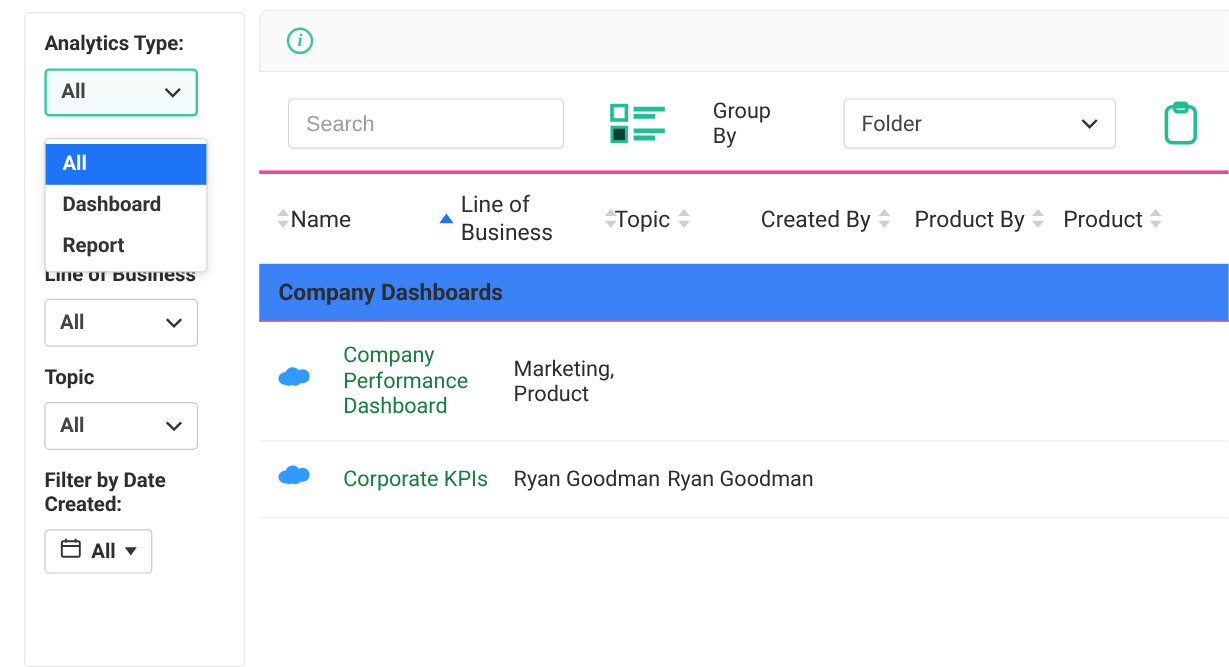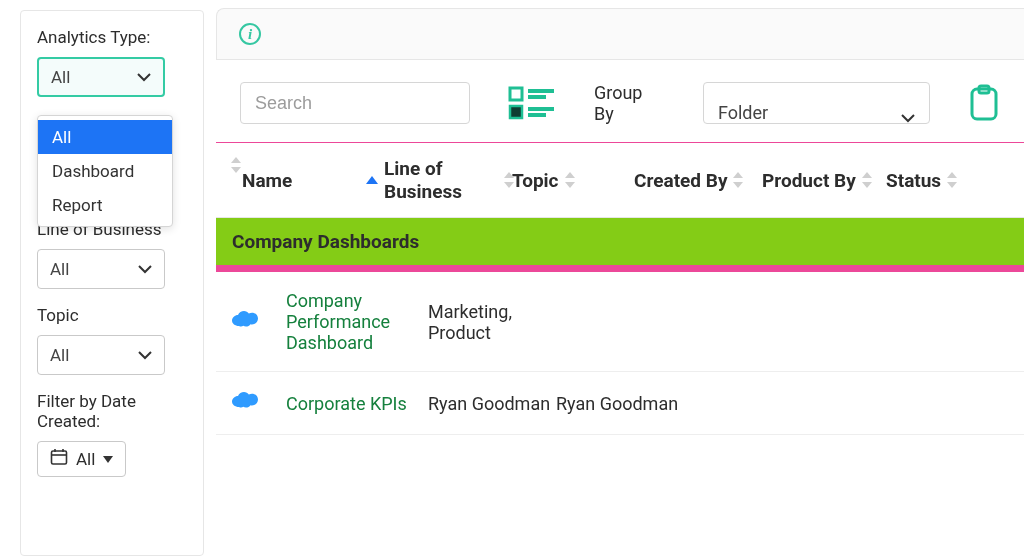--- a/index.html
+++ b/index.html
@@ -18,20 +18,21 @@
   }
   
   .sidebar {
     width: 202px;
     border: 1px solid #e6e6e6;
     border-radius: 4px;
     margin: 10px 12px 0 20px;
     padding: 14px 16px 16px 16px;
     position: relative;
     background: #fff;
+    font-weight: bold;
   }
   .field-label {
     font-size: 17px;
     color: #2d2d2d;
     margin: 4px 0 10px 0;
   }
   .sidebar .field-label:first-child { margin-top: 2px; }
   .select {
     display: flex;
     align-items: center;
@@ -127,56 +128,57 @@
     font-family: Georgia, serif;
     font-size: 15px;
     line-height: 1;
     font-weight: bold;
   }
   .toolbar {
     display: flex;
     align-items: center;
     gap: 38px;
     padding: 22px 24px 18px 24px;
-    border-bottom: 1px solid #ec4899;
+    border-bottom: 3px solid #ec4899;
   }
   .search {
     width: 230px;
     height: 42px;
     border: 1px solid #d6d6d6;
     border-radius: 4px;
     padding: 0 14px;
     font-size: 18px;
     color: #333;
   }
   .search::placeholder { color: #9c9c9c; }
   .group-icon { width: 48px; height: 38px; cursor: pointer; }
   .groupby-label { font-size: 18px; color: #2d2d2d; }
   .folder-select {
     display: flex;
-    align-items: flex-end;
+    align-items: center;
     justify-content: space-between;
     width: 232px;
     height: 42px;
     border: 1px solid #d6d6d6;
     border-radius: 4px;
     padding: 0 14px;
     font-size: 18px;
     color: #444;
     cursor: pointer;
     background: #fff;
   }
   .clip-icon { width: 32px; height: 38px; margin-left: auto; cursor: pointer; }
 
   
   .thead {
     display: flex;
+    align-items: center;
     padding: 14px 14px 14px 14px;
     font-size: 19px;
-    font-weight: 700;
+    font-weight: 400;
     color: #2d2d2d;
     border-bottom: 1px solid #e6e6e6;
   }
   .col-icon { width: 56px; }
   .col-name { width: 142px; position: relative; }
   .col-lob  { width: 128px; }
   .col-topic{ width: 122px; }
   .col-cby  { width: 128px; }
   .col-mby  { width: 124px; }
   .col-status { width: 80px; }
@@ -190,25 +192,25 @@
   }
   .sortarrows::before, .sortarrows::after {
     content: "";
     position: absolute; left: 0;
     border-left: 5px solid transparent;
     border-right: 5px solid transparent;
   }
   .sortarrows::before { top: 0; border-bottom: 6px solid #cfcfcf; }
   .sortarrows::after  { bottom: 0; border-top: 6px solid #cfcfcf; }
   .group-row {
-    background: #84cc16;
+    background: #3b82f6;
     font-weight: 700;
     font-size: 19px;
     padding: 12px 16px;
-    border-bottom: 7px solid #ec4899;
+    border-bottom: 1px solid #ec4899;
     color: #2d2d2d;
   }
   .trow {
     display: flex;
     align-items: center;
     padding: 18px 14px;
     border-bottom: 1px solid #eee;
     font-size: 18px;
     color: #2d2d2d;
   }
@@ -344,21 +346,21 @@
       </div>
       <div class="col-cby sort">
         <span>Created By</span>
         <span class="sortarrows"></span>
       </div>
       <div class="col-mby sort">
         <span>Product By</span>
         <span class="sortarrows"></span>
       </div>
       <div class="col-status sort">
-        <span>Status</span>
+        <span>Product</span>
         <span class="sortarrows"></span>
       </div>
     </div>
 
     <div class="group-row">Company Dashboards</div>
 
     <div class="trow">
       <div class="col-icon">
         <span class="cloud">
           <svg viewBox="0 0 30 22" width="30" height="22">

